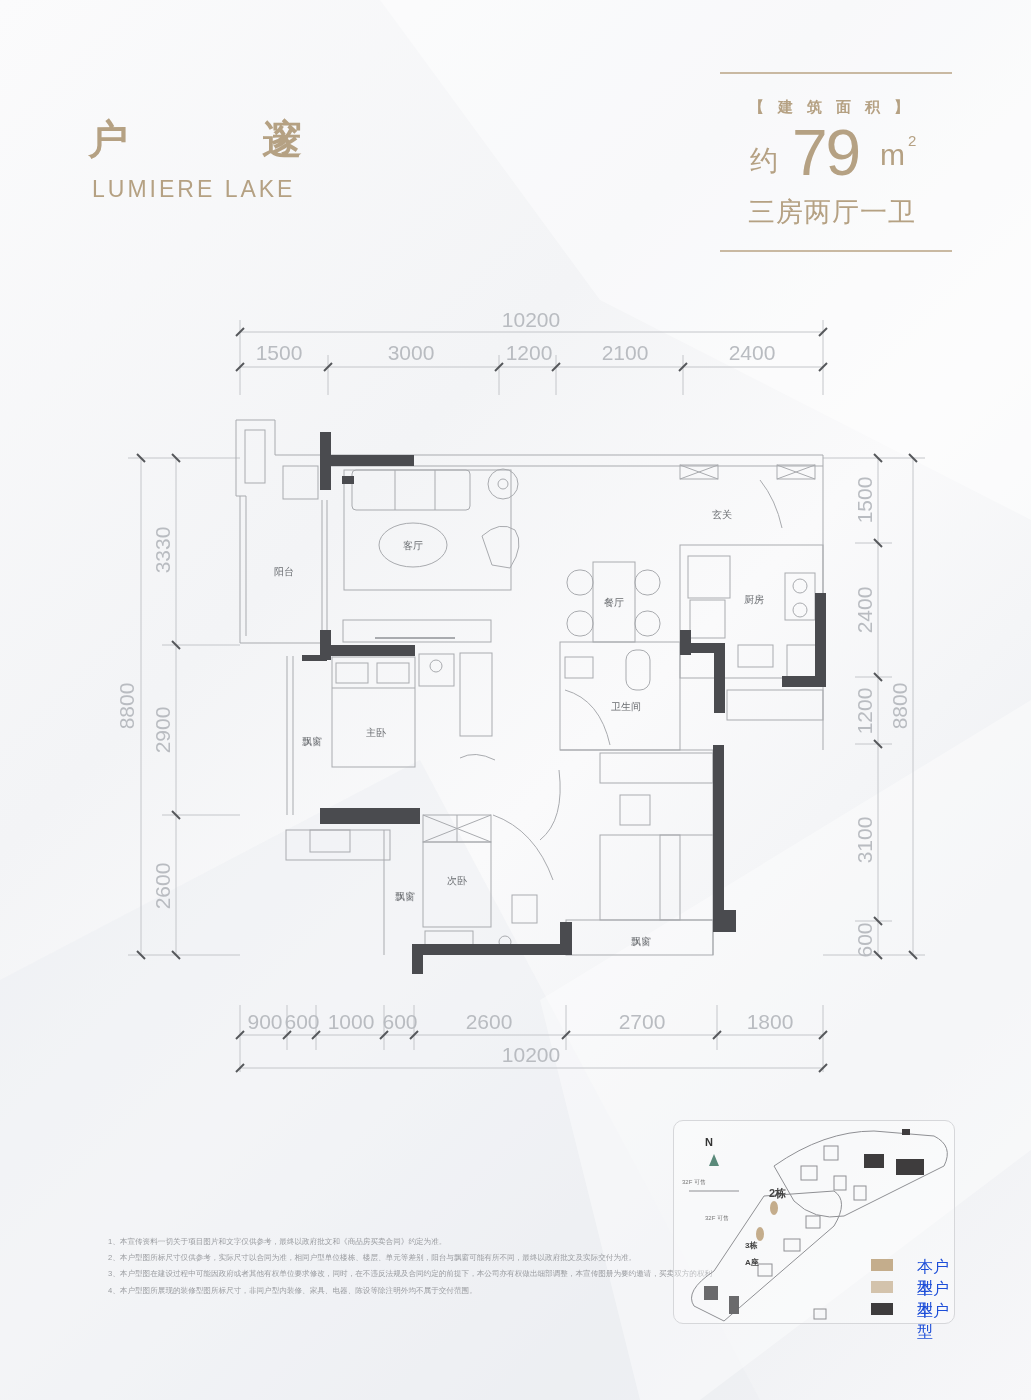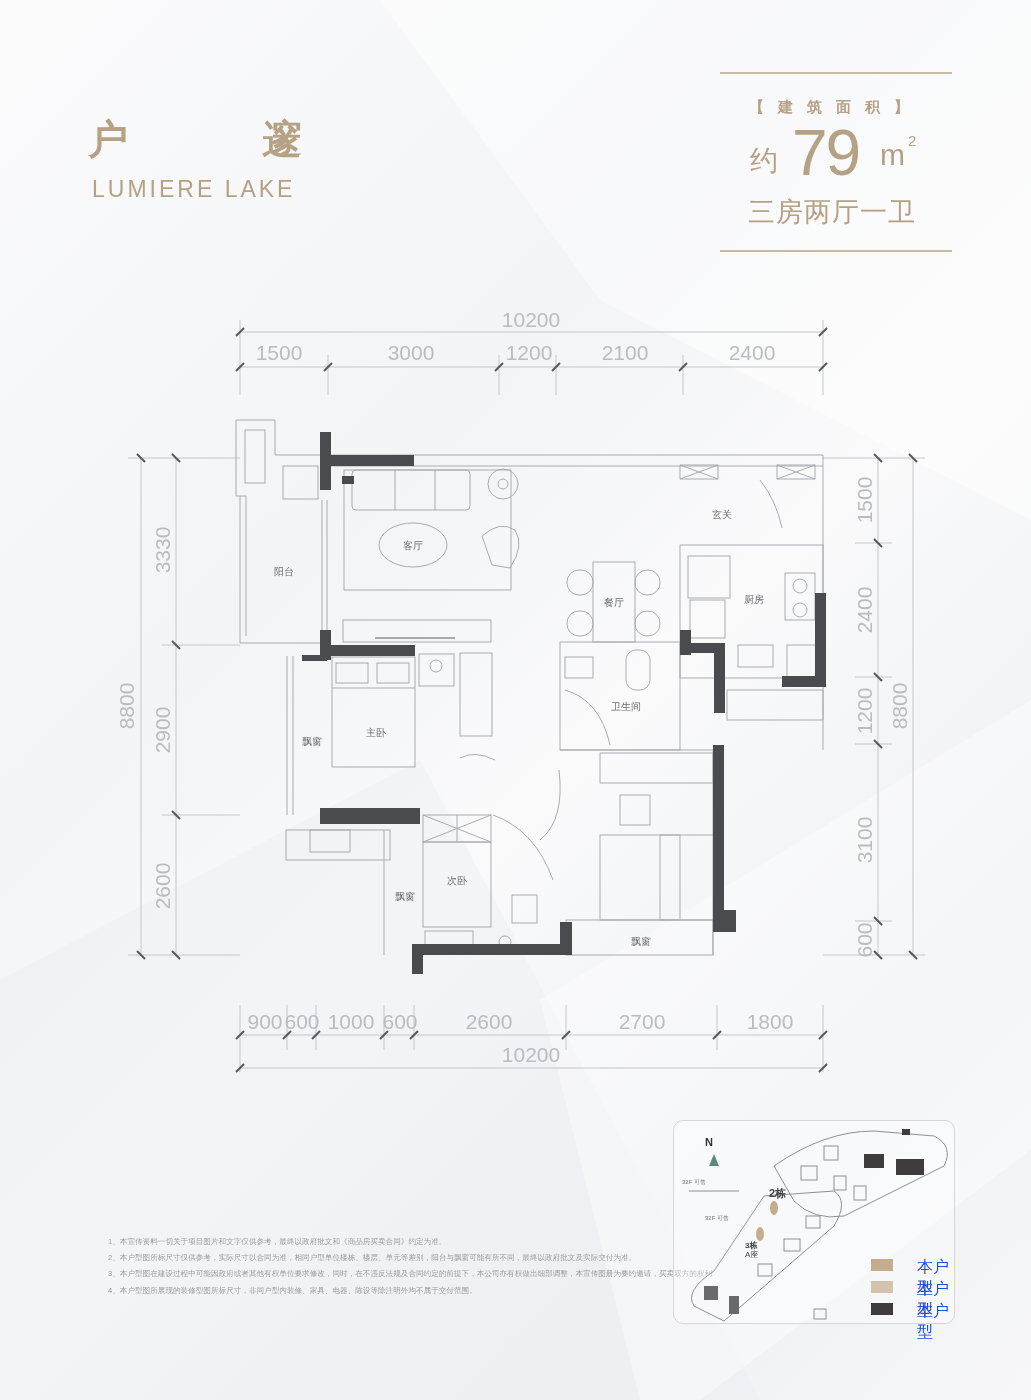--- a/index.html
+++ b/index.html
@@ -312,21 +312,21 @@
       <rect x="55" y="175" width="10" height="18"></rect>
     </g>
     <line x1="15" y1="70" x2="65" y2="70" stroke="#8f9094"></line>
     <polygon points="35,45 40,33 45,45" fill="#5a8a7a"></polygon>
   </svg>
   <div style="position:absolute;left:31px;top:15px;font-size:11px;font-weight:bold;color:#333">N</div>
   <div style="position:absolute;left:8px;top:57px;font-size:6px;color:#777">32F 可售</div>
   <div style="position:absolute;left:31px;top:93px;font-size:6px;color:#777">32F 可售</div>
   <div style="position:absolute;left:95px;top:65px;font-size:11px;font-weight:bold;color:#444">2栋</div>
   <div style="position:absolute;left:71px;top:119px;font-size:8px;font-weight:bold;color:#444">3栋</div>
-  <div style="position:absolute;left:71px;top:128px;font-size:8px;font-weight:normal;color:#444">A座</div>
+  <div style="position:absolute;left:71px;top:136px;font-size:8px;font-weight:bold;color:#444">A座</div>
 
   <div class="legend-swatch" style="left:197px;top:138px;background:#c4ad8c"></div>
   <div class="legend-item" style="left:226px;top:136px">本户型</div>
   <div class="legend-swatch" style="left:197px;top:160px;background:#c4ad8c;opacity:0.7"></div>
   <div class="legend-item" style="left:226px;top:158px">本户型</div>
   <div class="legend-swatch" style="left:197px;top:182px;background:#3e3c3d"></div>
   <div class="legend-item" style="left:226px;top:180px">本户型</div>
 </div>
 
 </body></html>

